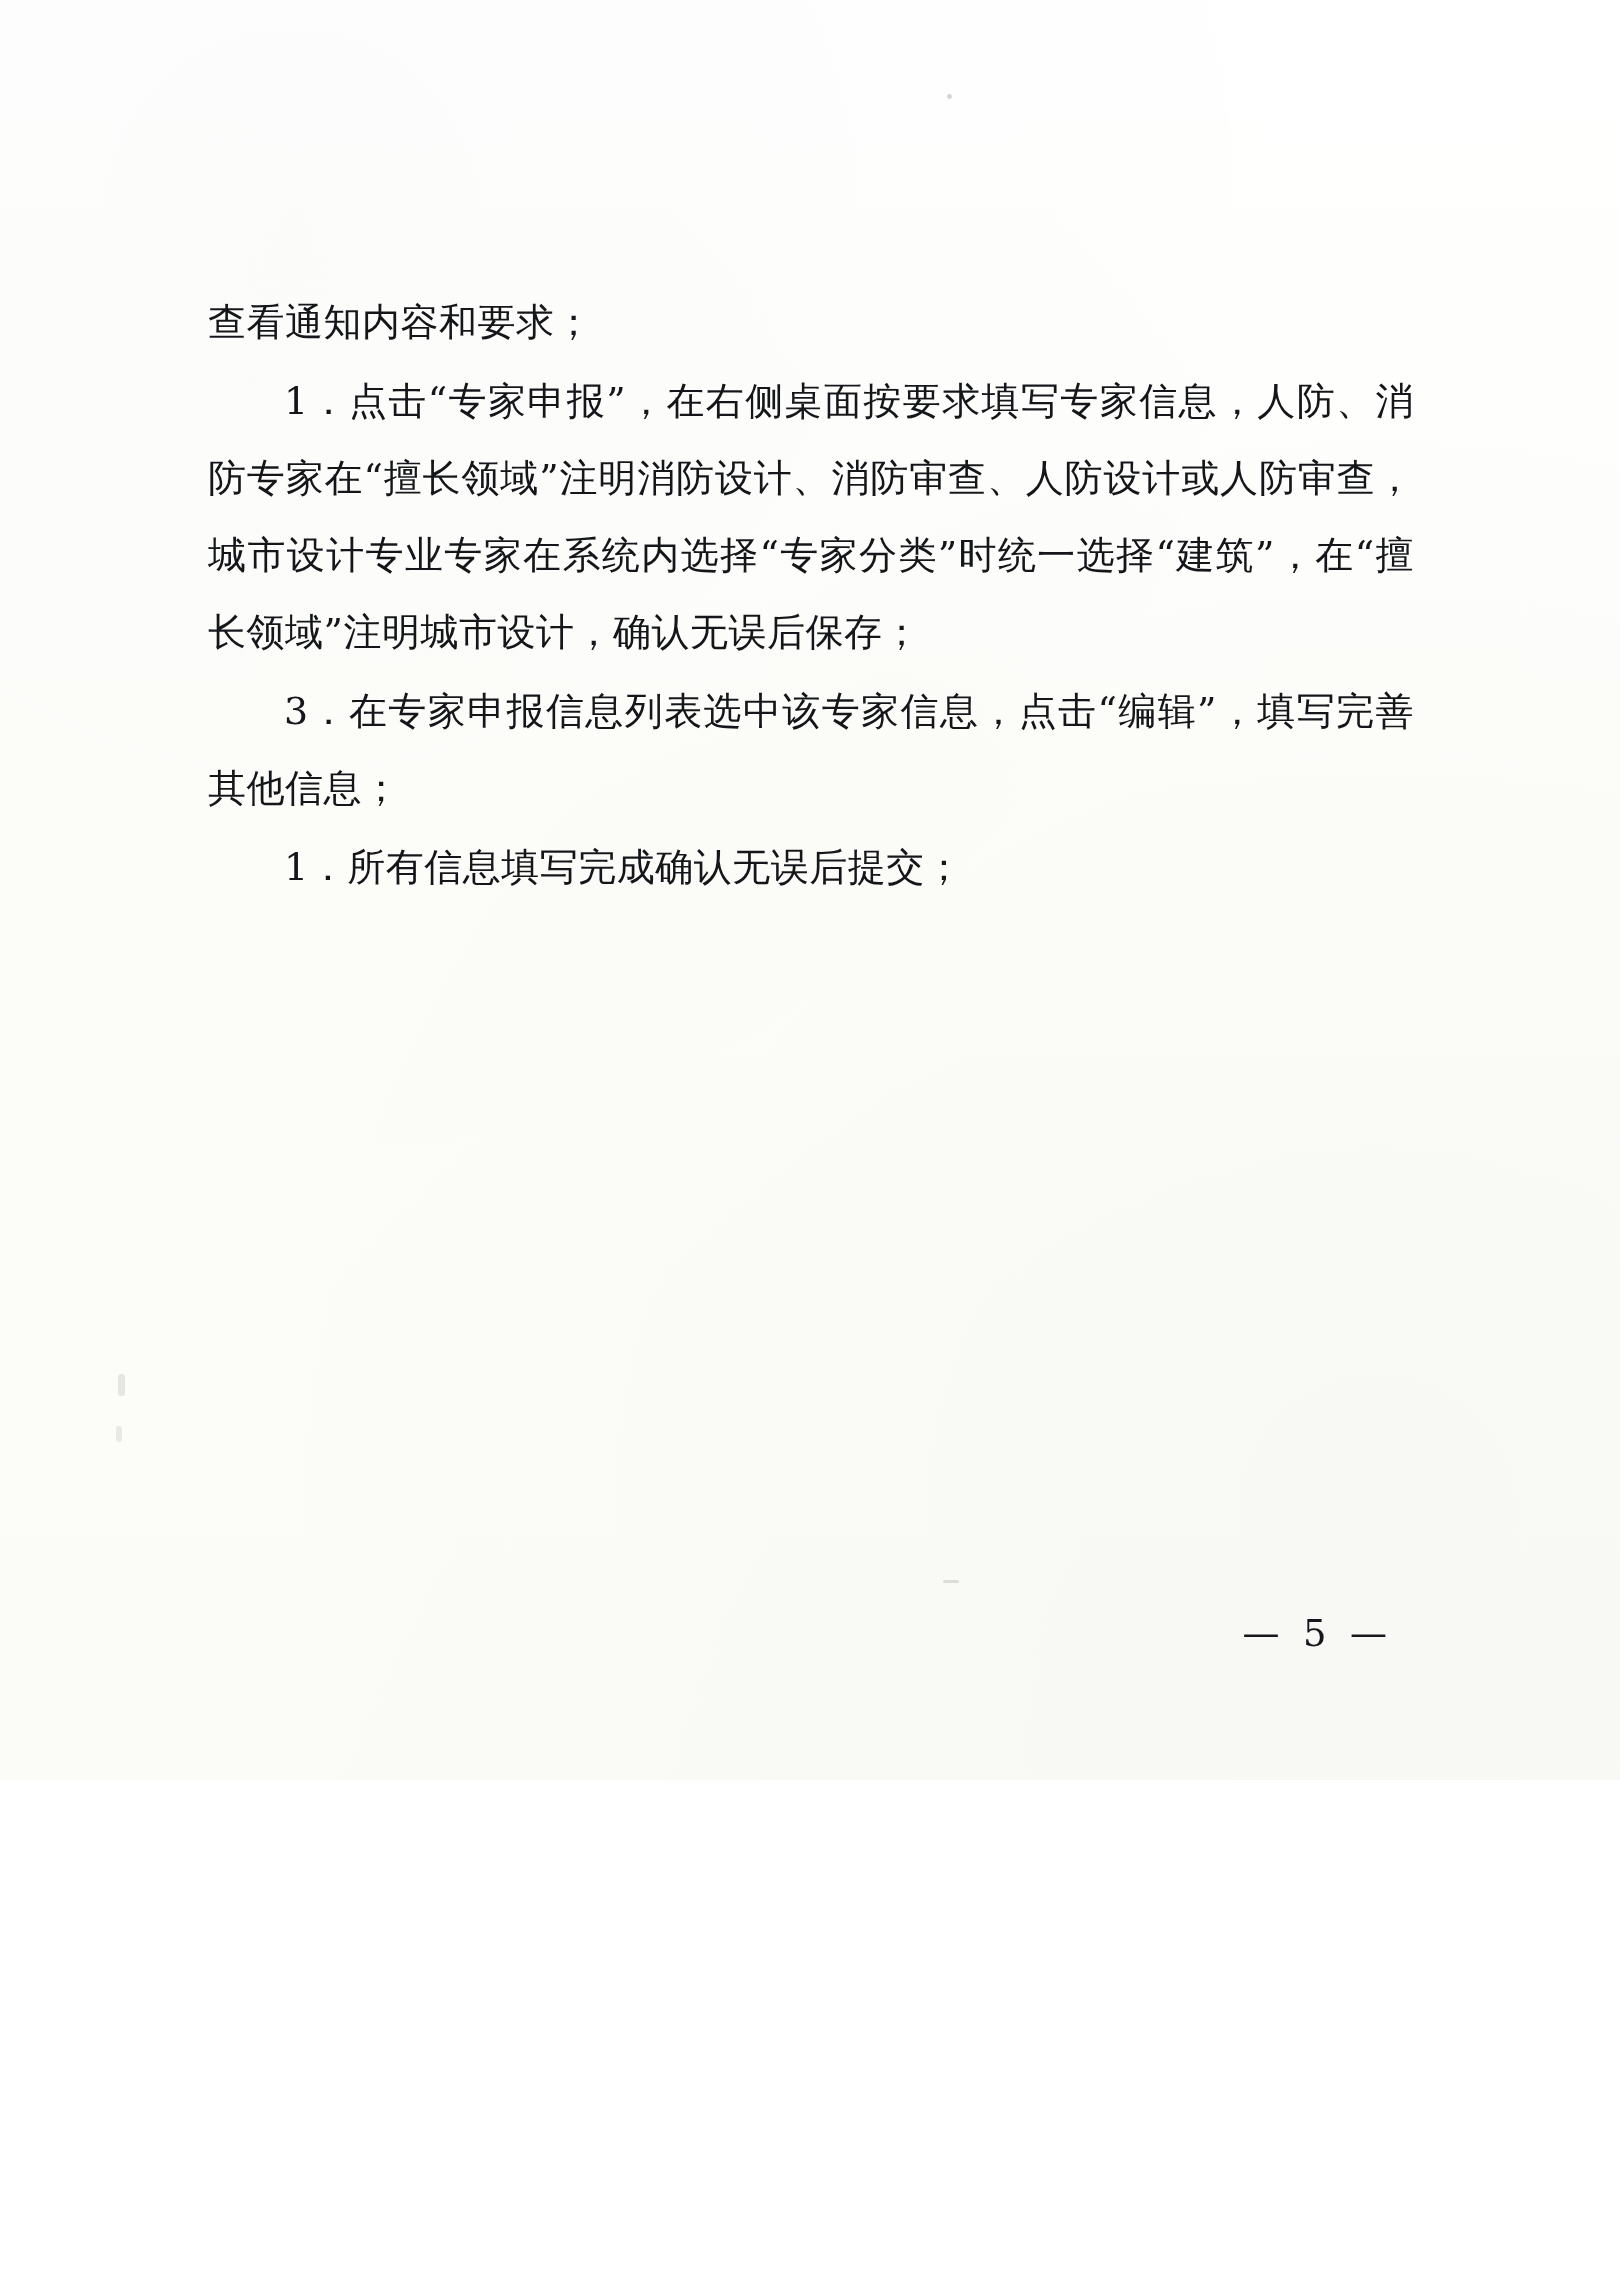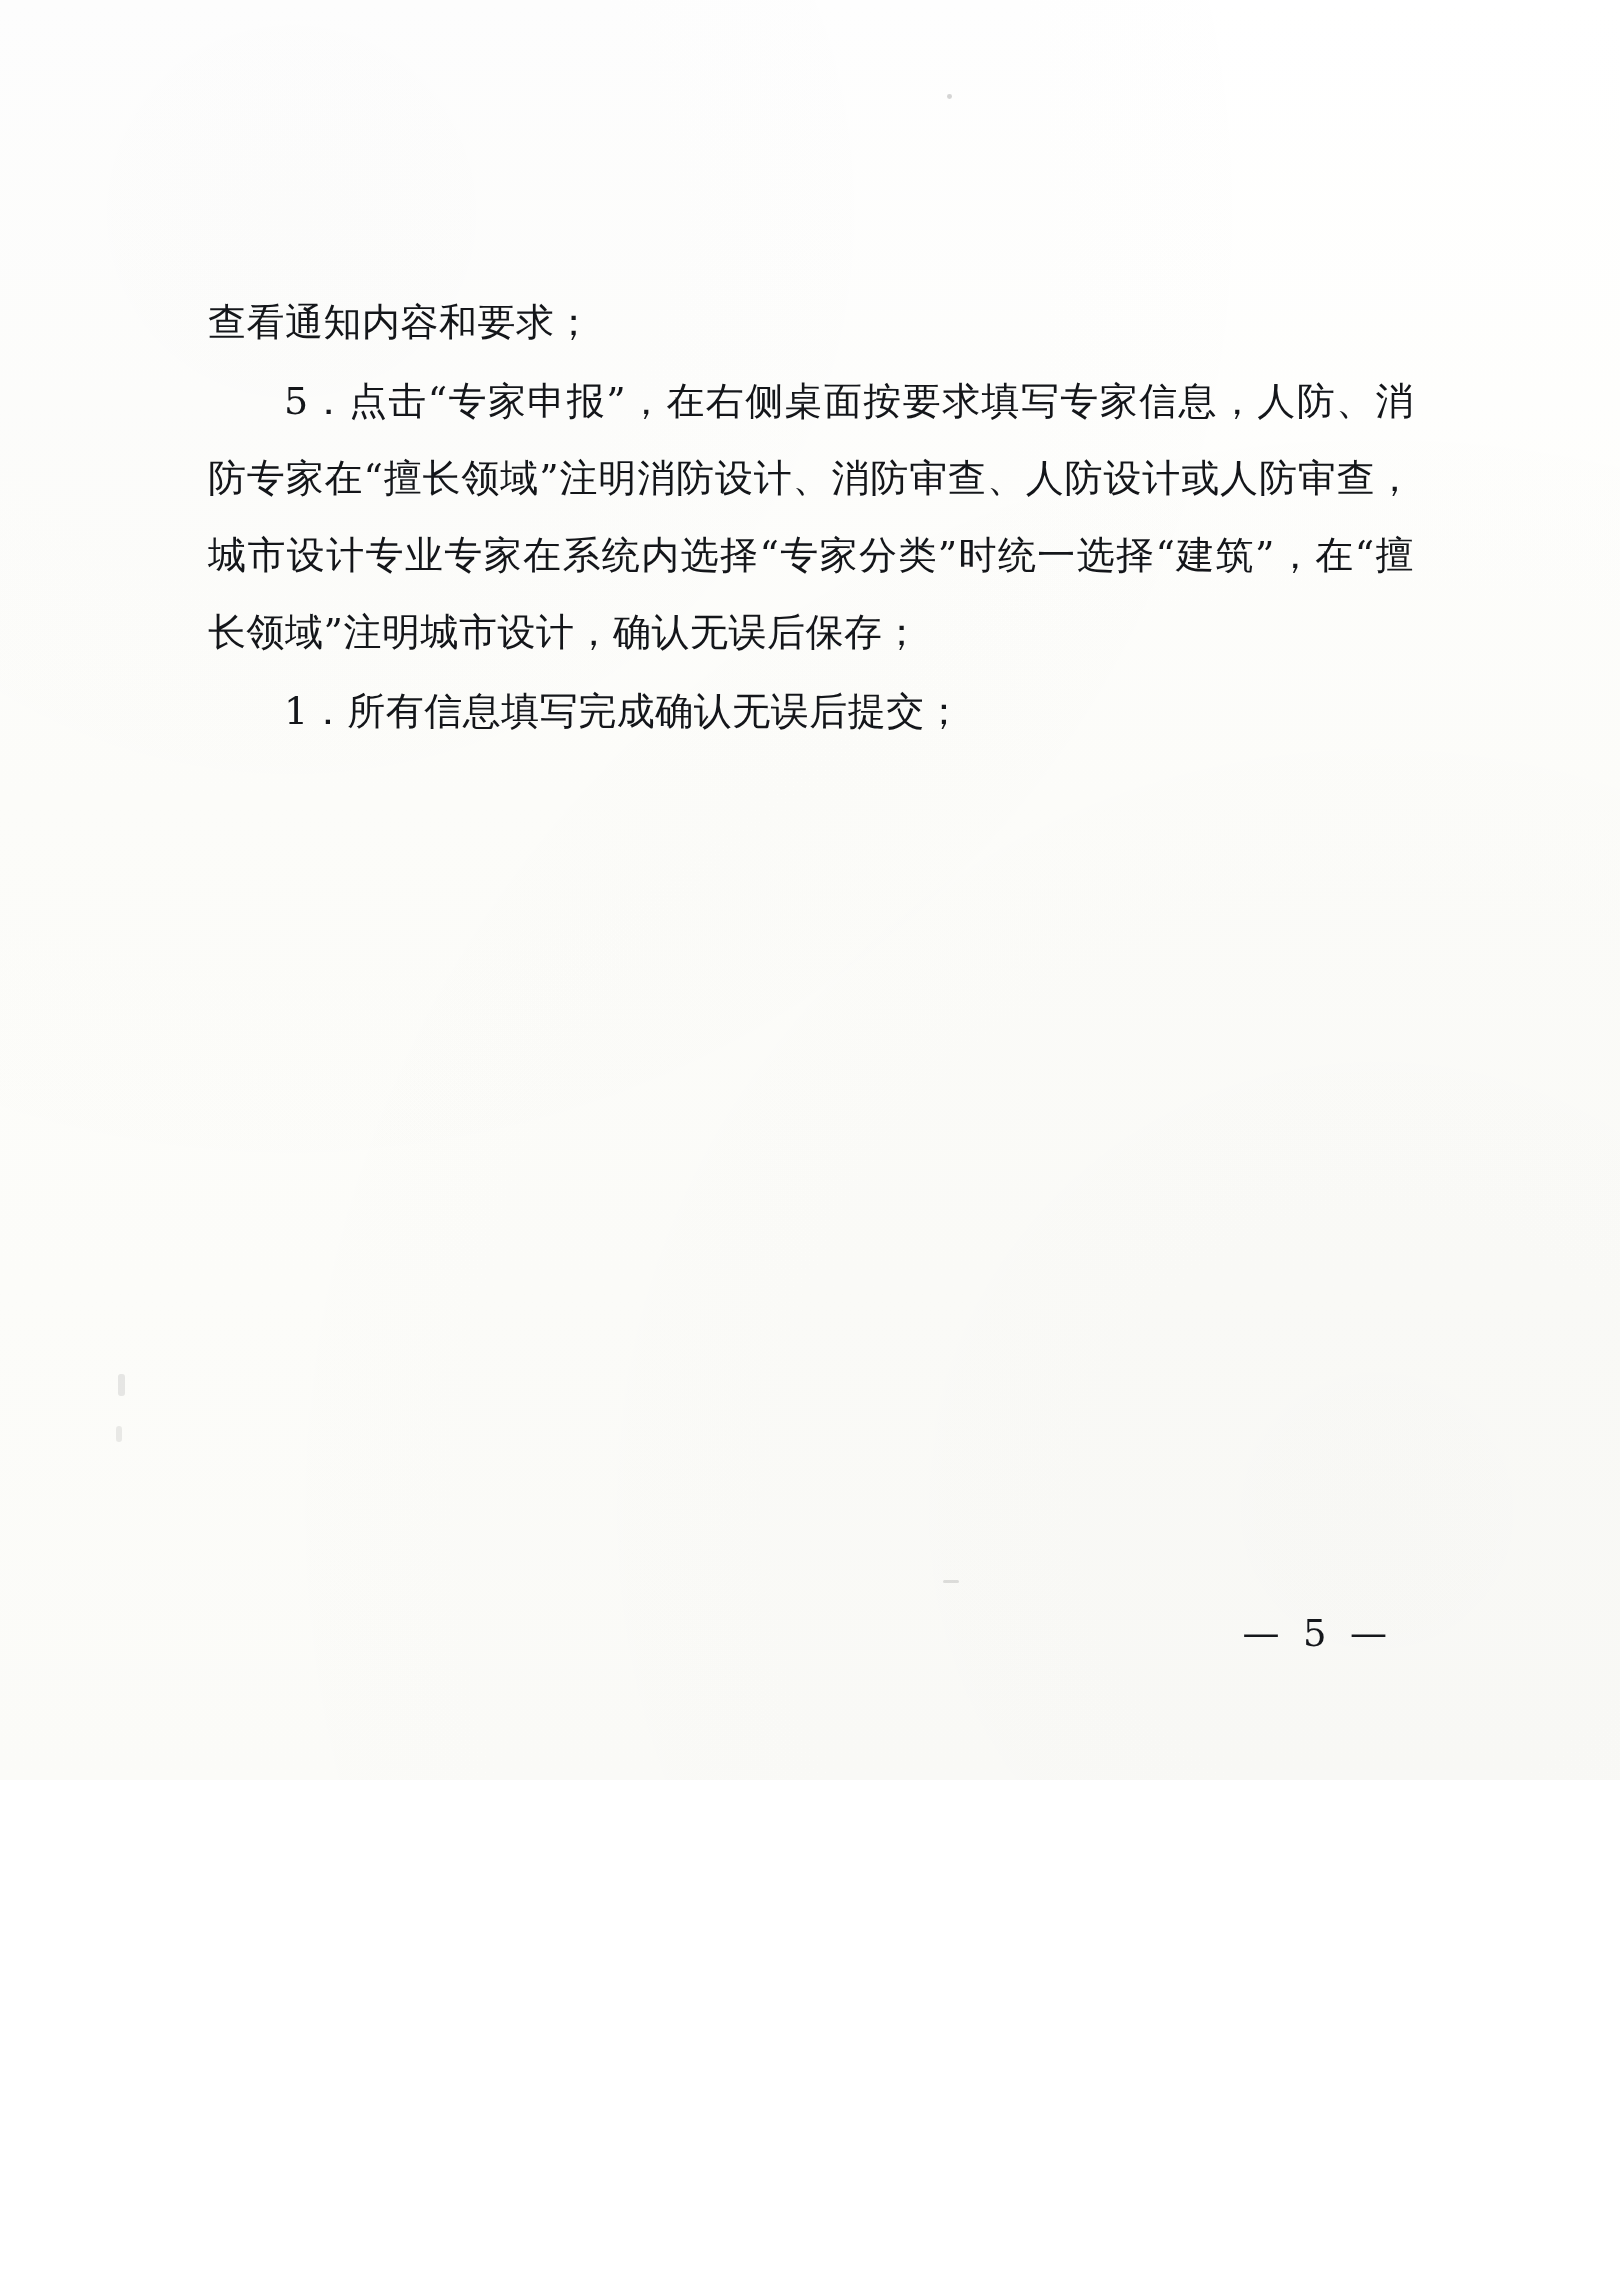--- a/index.html
+++ b/index.html
@@ -71,21 +71,22 @@
   .speck.s6 { left: 777px; top: 2194px; width: 4.9px; height: 4.9px; }
 </style>
 </head>
 <body>
 
 <div class="page">
   <div class="paper-tint"></div>
 
   <div class="content">
     <p class="para">查看通知内容和要求；</p>
-    <p class="para indent">5．点击“专家申报”，在右侧桌面按要求填写专家信息，人防、消防专家在“擅长领域”注明消防设计、消防审查、人防设计或人防审查，城市设计专业专家在系统内选择“专家分类”时统一选择“建筑”，在“擅长领域”注明城市设计，确认无误后保存；</p>
+    <p class="para indent">1．点击“专家申报”，在右侧桌面按要求填写专家信息，人防、消防专家在“擅长领域”注明消防设计、消防审查、人防设计或人防审查，城市设计专业专家在系统内选择“专家分类”时统一选择“建筑”，在“擅长领域”注明城市设计，确认无误后保存；</p>
+    <p class="para indent">3．在专家申报信息列表选中该专家信息，点击“编辑”，填写完善其他信息；</p>
     <p class="para indent">1．所有信息填写完成确认无误后提交；</p>
   </div>
 
   <div class="page-number">— 5 —</div>
 
   <span class="speck s1"></span>
   <span class="speck s2"></span>
   <span class="speck s3"></span>
   <span class="speck s4"></span>
   <span class="speck s5"></span>

